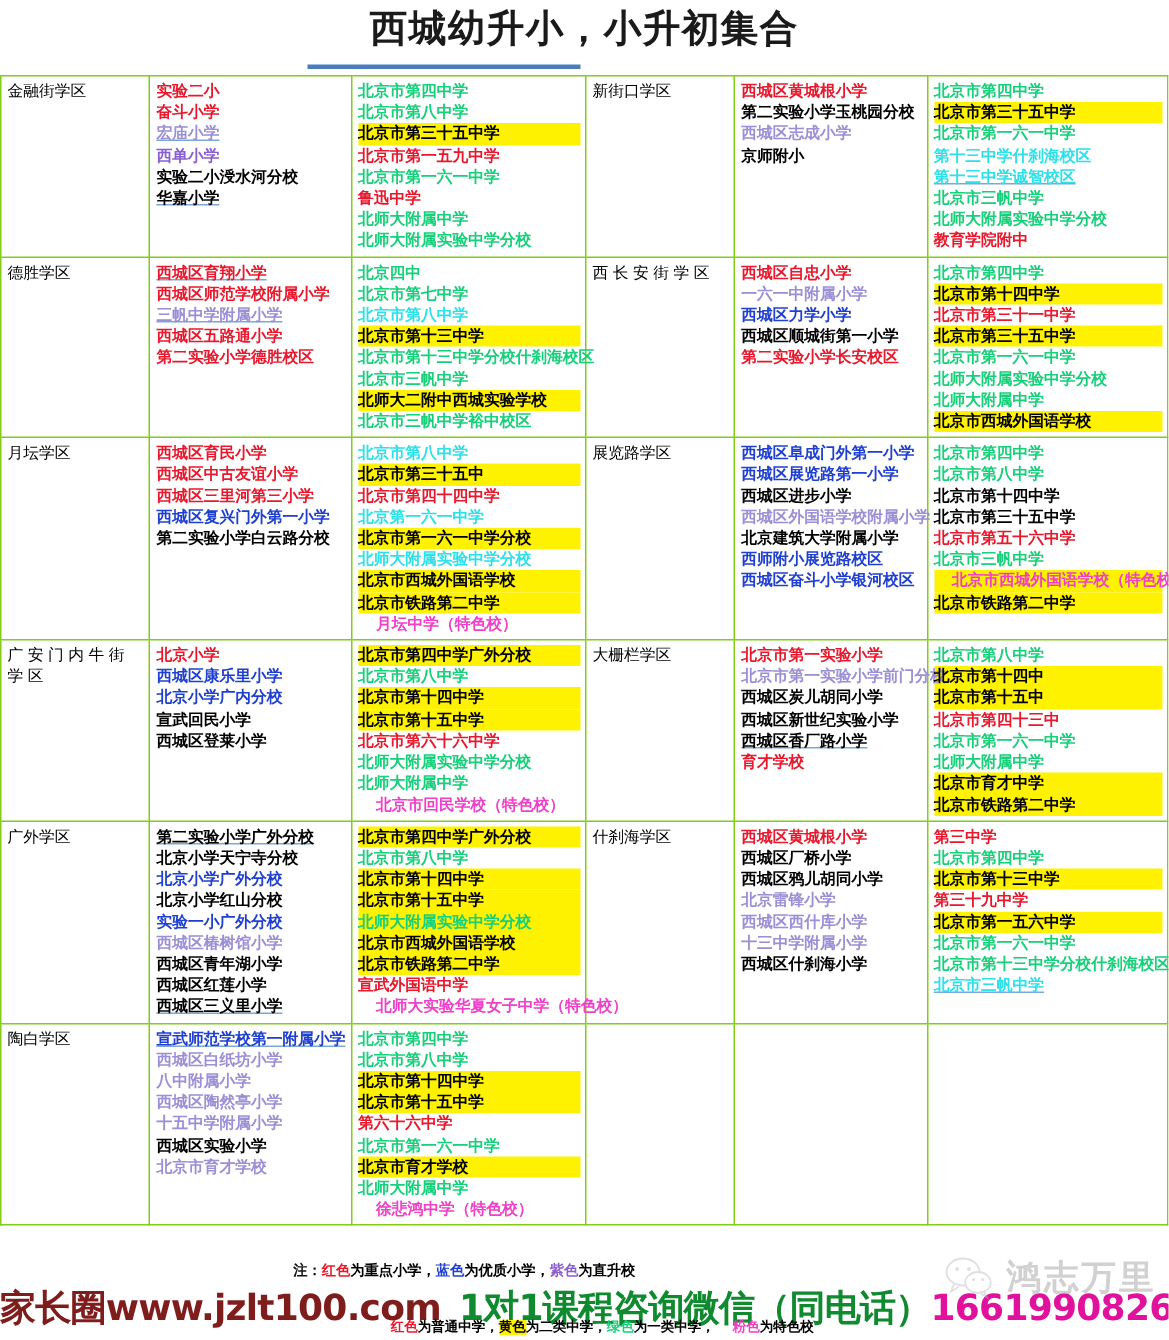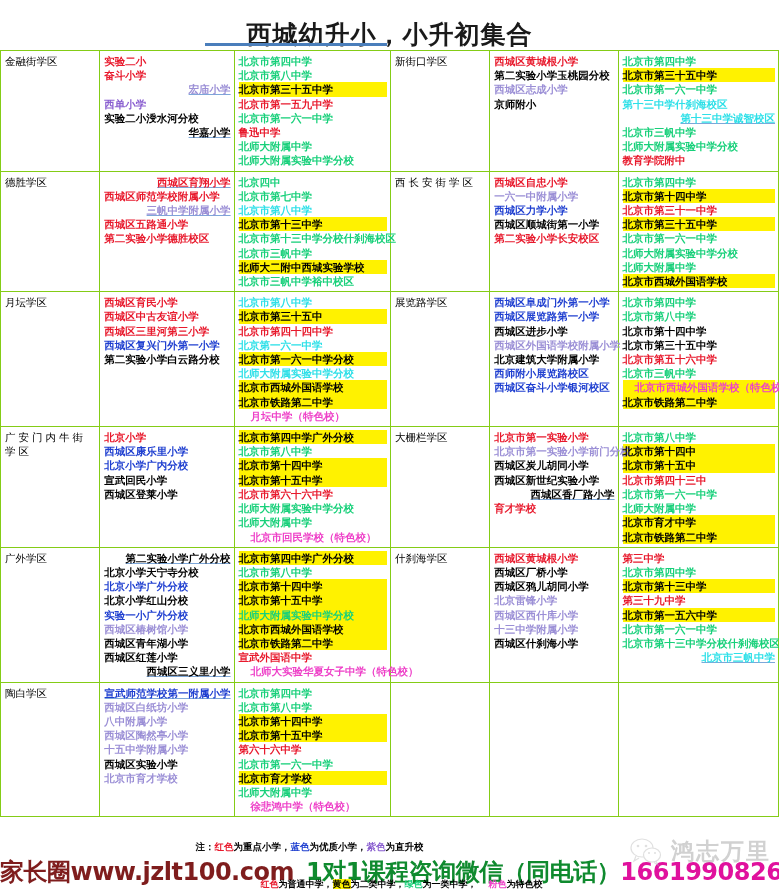--- a/index.html
+++ b/index.html
@@ -11,21 +11,21 @@
     position: relative;
     overflow: hidden;
   }
   .page-title {
     text-align: center;
     font-family: "DejaVu Serif", "Liberation Serif", serif;
     font-size: 25px;
     font-weight: 600;
     color: #1a1a1a;
     letter-spacing: 1px;
-    padding-top: 16px;
+    padding-top: 0;
     height: 50px;
     line-height: 38px;
     position: relative;
   }
   .title-underline {
     position: absolute;
     left: 205px; top: 43px;
     width: 182px; height: 3px;
     background: #4a7ebb;
   }
@@ -62,21 +62,21 @@
   
   .c-red     { color: #e8192c; }
   .c-blue    { color: #1f3fd0; }
   .c-purple  { color: #9b8fd6; }
   .c-purple2 { color: #8a5fd0; }
   .c-black   { color: #000000; }
   .c-green   { color: #18d07a; }
   .c-cyan    { color: #2ee0e8; }
   .c-pink    { color: #ee40c8; padding-left: 12px; }
   .hl { background: #fff200; }
-  .u { text-decoration: underline; text-decoration-color: #7da7d9; text-align: right; }
+  .u { text-decoration: underline; text-decoration-color: #7da7d9; }
 
   .footer {
     position: absolute;
     left: 0; top: 836px;
     width: 779px; height: 57px;
   }
   .legend1 {
     position: absolute; left: 0; top: 5px; width: 619px;
     text-align: center;
     font-size: 9.5px; font-weight: bold; white-space: nowrap;

